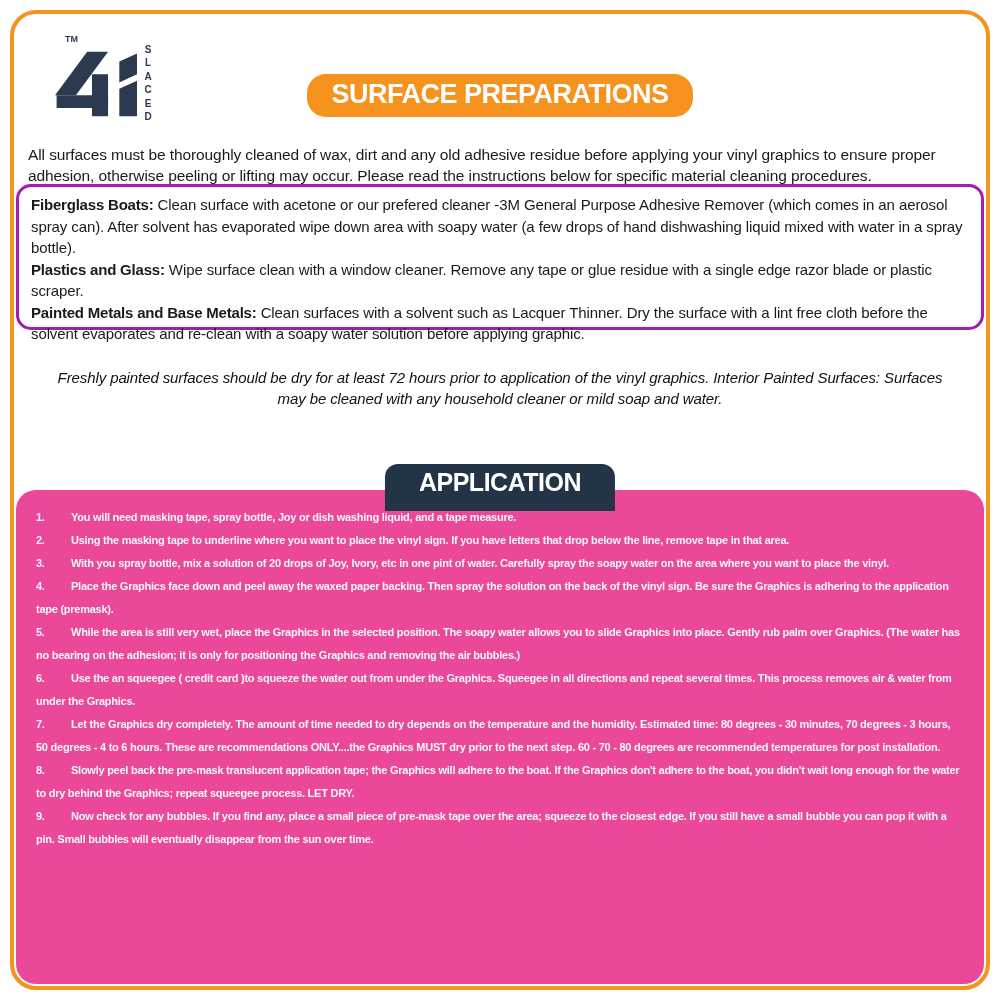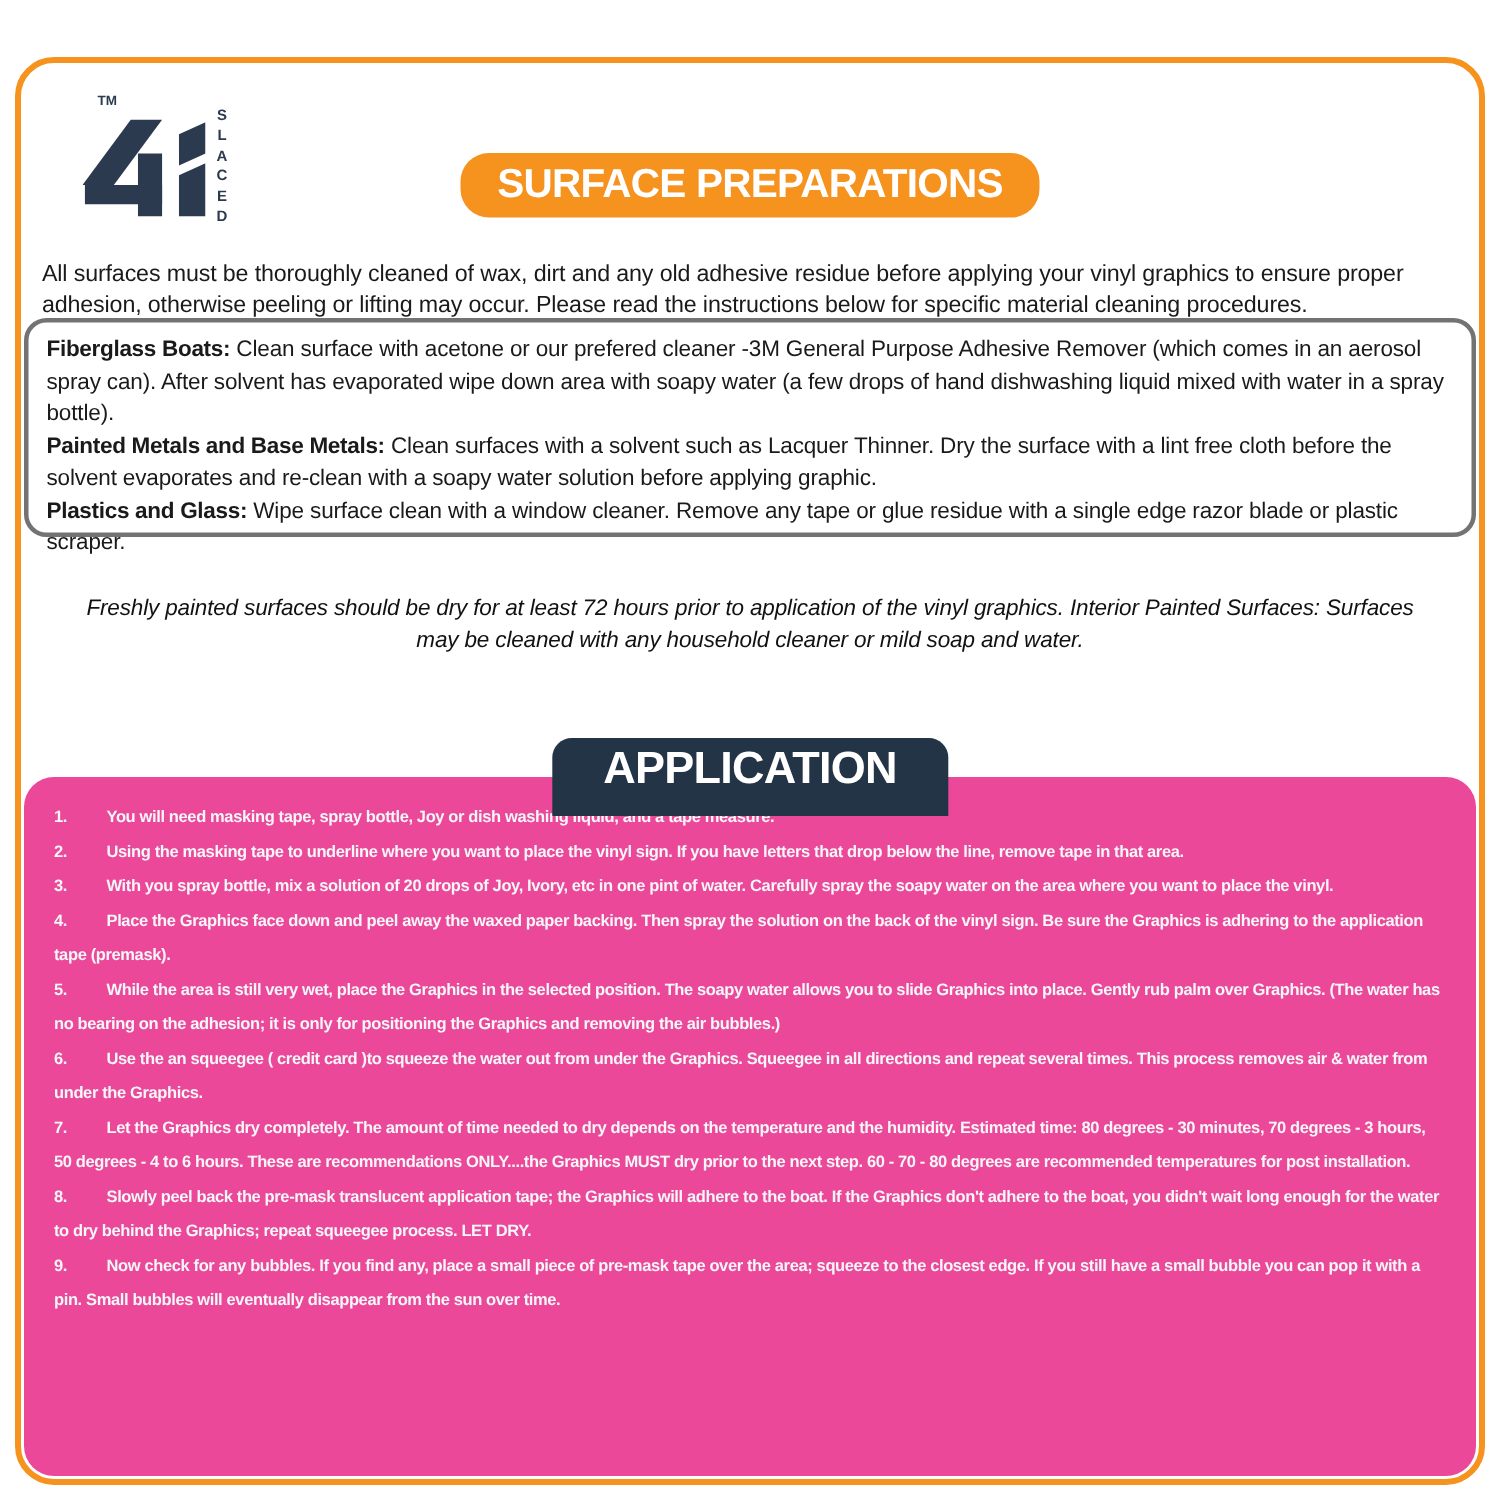--- a/index.html
+++ b/index.html
@@ -1,51 +1,51 @@
 <!DOCTYPE html>
 <html><head>
 <meta charset="utf-8">
 <style>
   html,body{margin:0;padding:0;background:#ffffff;}
   body{width:1000px;height:1000px;position:relative;font-family:"Liberation Sans",sans-serif;color:#1a1a1a;overflow:hidden;}
 
   .frame{position:absolute;left:10px;top:10px;right:10px;bottom:10px;
-         border:4px solid #F6921E;border-radius:26px;overflow:hidden;background:#fff;margin-top:28px;}
+         border:4px solid #F6921E;border-radius:26px;overflow:hidden;background:#fff;}
 
   
   .logo{position:absolute;left:41px;top:18px;width:150px;height:100px;}
   .logo .tm{position:absolute;left:10px;top:2px;font-size:9px;font-weight:bold;color:#2B3A4F;letter-spacing:0px;}
   .logo svg{position:absolute;left:0px;top:12px;}
   .logo .vert{position:absolute;left:86px;top:12px;width:14px;height:78px;
               display:flex;flex-direction:column;justify-content:space-between;align-items:center;
               font-size:10px;font-weight:bold;color:#2B3A4F;line-height:11px;}
   .sr{position:absolute;width:1px;height:1px;overflow:hidden;clip:rect(0 0 0 0);white-space:nowrap;}
 
   
   .banner-row{position:absolute;left:0;right:0;top:60px;text-align:center;}
   .surface-banner{display:inline-block;background:#F6921E;color:#fff;font-weight:bold;
                   font-size:27px;letter-spacing:-0.5px;padding:5px 24px 7px;border-radius:19px;}
 
   .intro{position:absolute;left:14px;right:12px;top:114px;font-size:15.5px;line-height:21px;
          letter-spacing:-0.1px;}
 
   .materials-box{position:absolute;left:2px;right:2px;top:170px;height:146px;
-                 border:3px solid #737373;border-radius:15px;padding:7px 12px;box-sizing:border-box;
+                 border:3px solid #a21caf;border-radius:15px;padding:7px 12px;box-sizing:border-box;
                  font-size:15px;line-height:21.5px;letter-spacing:-0.1px;background:#fff;}
   .materials-box p{margin:0;}
   .materials-box b{letter-spacing:-0.2px;}
 
   .note{position:absolute;left:40px;right:40px;text-align:center;font-style:italic;
         font-size:15px;line-height:21px;letter-spacing:-0.1px;color:#111;}
   .note-1{top:338px;}
   .note-2{top:398px;}
 
   
   .app-tab{position:absolute;left:50%;transform:translateX(-50%);top:450px;z-index:2;
-           background:#243447;color:#fff;font-weight:bold;font-size:30px;letter-spacing:-0.5px;
+           background:#243447;color:#fff;font-weight:bold;font-size:25px;letter-spacing:-0.5px;
            padding:4px 34px 14px;border-radius:13px 13px 0 0;}
   .app-box{position:absolute;left:2px;right:2px;top:476px;bottom:2px;z-index:1;
            background:#ec4899;border-radius:20px;box-sizing:border-box;
            padding:16px 20px 0 20px;overflow:hidden;
            color:#f4f6f8;font-weight:bold;font-size:11px;line-height:23px;letter-spacing:-0.25px;}
   .app-box p{margin:0;}
   .app-box .num{display:inline-block;min-width:35px;}
 </style>
 </head>
 <body>
@@ -75,22 +75,22 @@
   </div>
 
   <div class="banner-row">
     <span class="surface-banner">SURFACE PREPARATIONS</span>
   </div>
 
   <p class="intro">All surfaces must be thoroughly cleaned of wax, dirt and any old adhesive residue before applying your vinyl graphics to ensure proper adhesion, otherwise peeling or lifting may occur. Please read the instructions below for specific material cleaning procedures.</p>
 
   <div class="materials-box">
     <p><b>Fiberglass Boats:</b> <span>Clean surface with acetone or our prefered cleaner -3M General Purpose Adhesive Remover (which comes in an aerosol spray can). After solvent has evaporated wipe down area with soapy water (a few drops of hand dishwashing liquid mixed with water in a spray bottle).</span></p>
+    <p><b>Plastics and Glass:</b> <span>Wipe surface clean with a window cleaner. Remove any tape or glue residue with a single edge razor blade or plastic scraper.</span></p>
     <p><b>Painted Metals and Base Metals:</b> <span>Clean surfaces with a solvent such as Lacquer Thinner. Dry the surface with a lint free cloth before the solvent evaporates and re-clean with a soapy water solution before applying graphic.</span></p>
-    <p><b>Plastics and Glass:</b> <span>Wipe surface clean with a window cleaner. Remove any tape or glue residue with a single edge razor blade or plastic scraper.</span></p>
   </div>
 
   <p class="note note-1">Freshly painted surfaces should be dry for at least 72 hours prior to application of the vinyl graphics. Interior Painted Surfaces: Surfaces may be cleaned with any household cleaner or mild soap and water.</p>
 
   <div class="app-tab">APPLICATION</div>
 
   <div class="app-box">
     <p><span class="num">1.</span><span>You will need masking tape, spray bottle, Joy or dish washing liquid, and a tape measure.</span></p>
     <p><span class="num">2.</span><span>Using the masking tape to underline where you want to place the vinyl sign. If you have letters that drop below the line, remove tape in that area.</span></p>
     <p><span class="num">3.</span><span>With you spray bottle, mix a solution of 20 drops of Joy, Ivory, etc in one pint of water. Carefully spray the soapy water on the area where you want to place the vinyl.</span></p>

